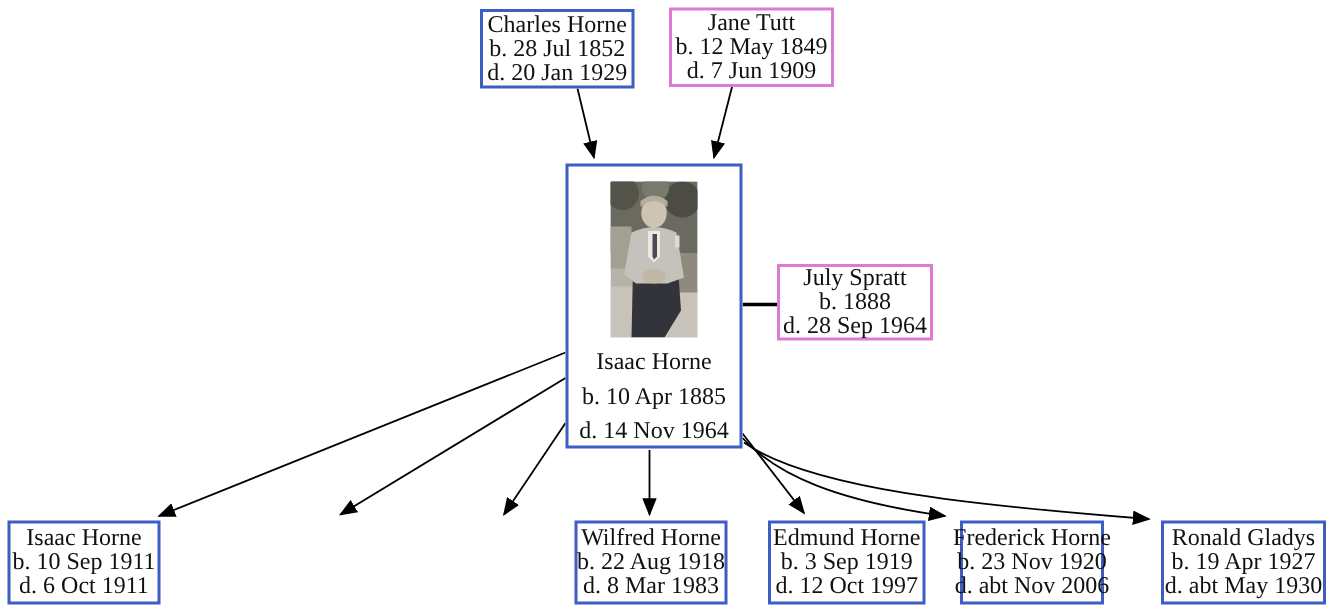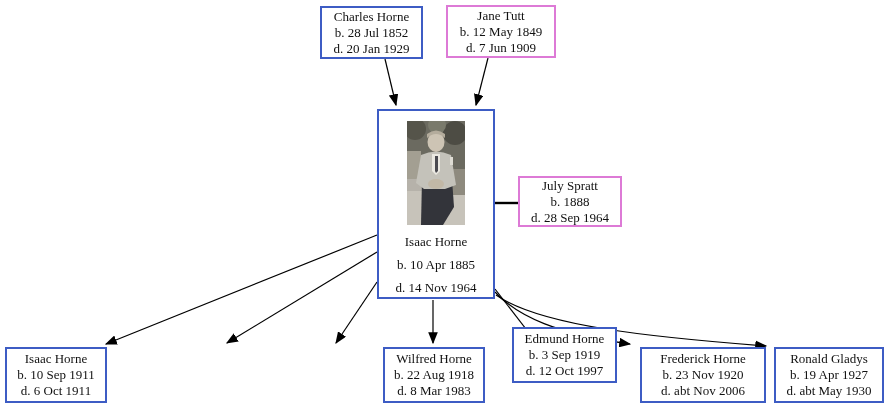--- a/index.html
+++ b/index.html
@@ -16,21 +16,21 @@
     pointer-events:none;
   }
   .pbox{
     position:absolute;
     box-sizing:border-box;
     background:#ffffff;
     border:2px solid #000;
     display:flex;flex-direction:column;
     align-items:center;justify-content:center;
     text-align:center;
-    font-size:13px;line-height:16px;
+    font-size:16px;line-height:16px;
     cursor:pointer;
   }
   .pbox.blue{border-color:var(--male,#3d5cc4);}
   .pbox.pink{border-color:var(--female,#dd7ad6);text-align:right;}
   .pbox .pname,.pbox .pline{white-space:nowrap;}
   #subject-box{
     justify-content:flex-start;
     line-height:13px;
   }
   #subject-box .portrait{
@@ -115,27 +115,27 @@
   </div>
 
 
 
   <div class="pbox blue" style="left:383px;top:347px;width:102px;height:56px">
     <div class="pname">Wilfred Horne</div>
     <div class="pline">b. 22 Aug 1918</div>
     <div class="pline">d. 8 Mar 1983</div>
   </div>
 
-  <div class="pbox blue" style="left:512px;top:327px;width:105px;height:56px">
+  <div class="pbox blue" style="left:512px;top:347px;width:105px;height:56px">
     <div class="pname">Edmund Horne</div>
     <div class="pline">b. 3 Sep 1919</div>
     <div class="pline">d. 12 Oct 1997</div>
   </div>
 
-  <div class="pbox blue" style="left:640px;top:347px;width:126px;height:56px">
+  <div class="pbox blue" style="left:640px;top:347px;width:96px;height:56px">
     <div class="pname">Frederick Horne</div>
     <div class="pline">b. 23 Nov 1920</div>
     <div class="pline">d. abt Nov 2006</div>
   </div>
 
   <div class="pbox blue" style="left:774px;top:347px;width:110px;height:56px">
     <div class="pname">Ronald Gladys</div>
     <div class="pline">b. 19 Apr 1927</div>
     <div class="pline">d. abt May 1930</div>
   </div>

